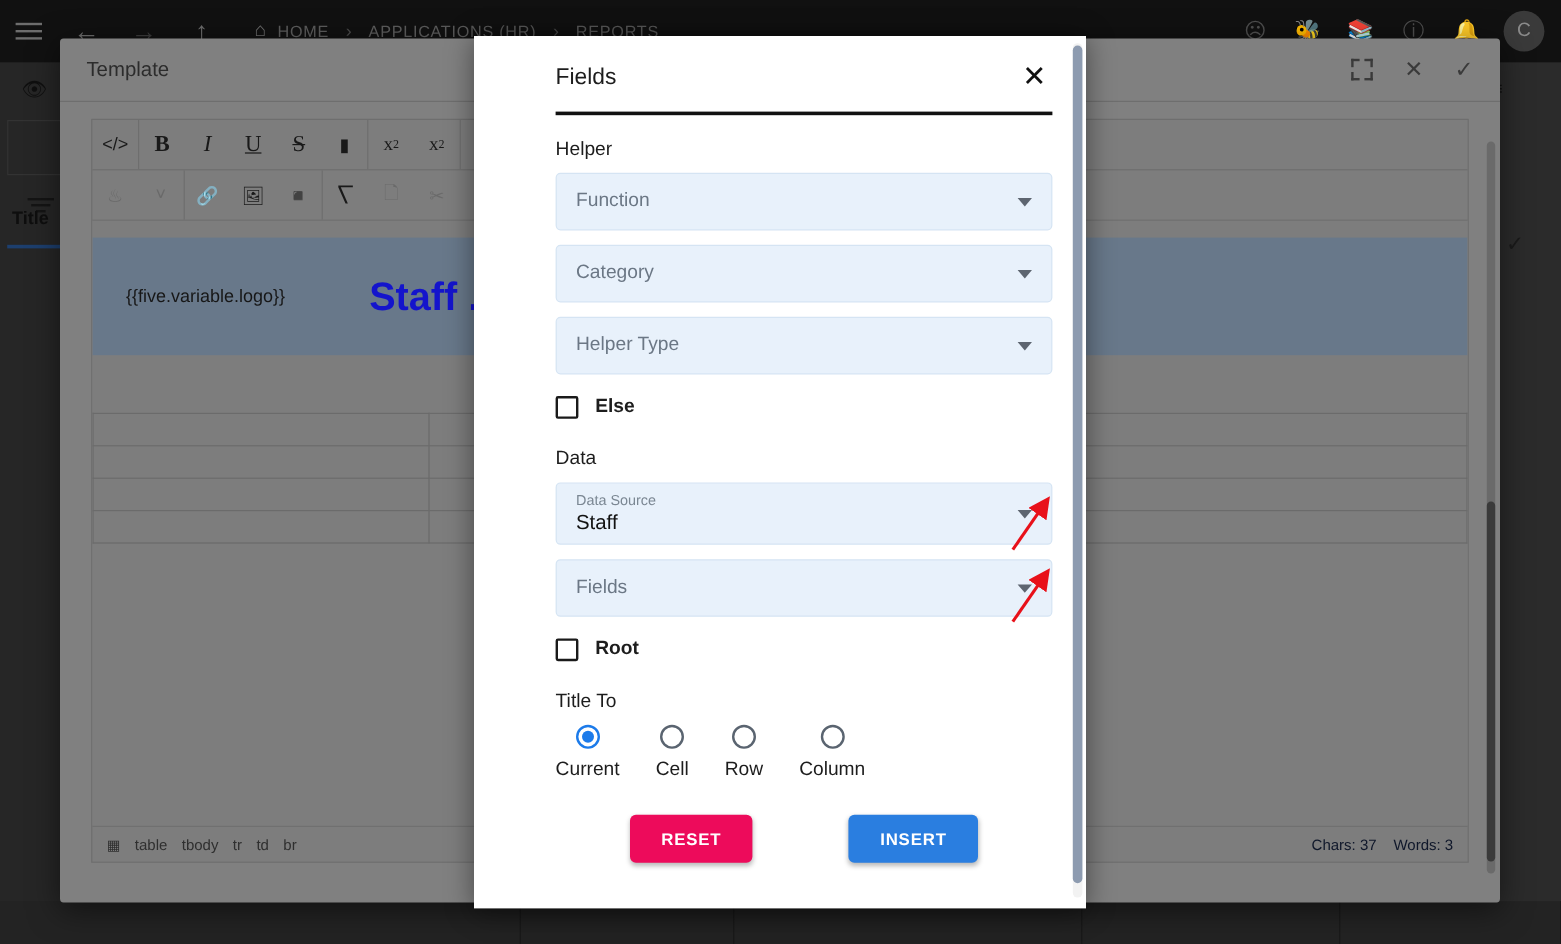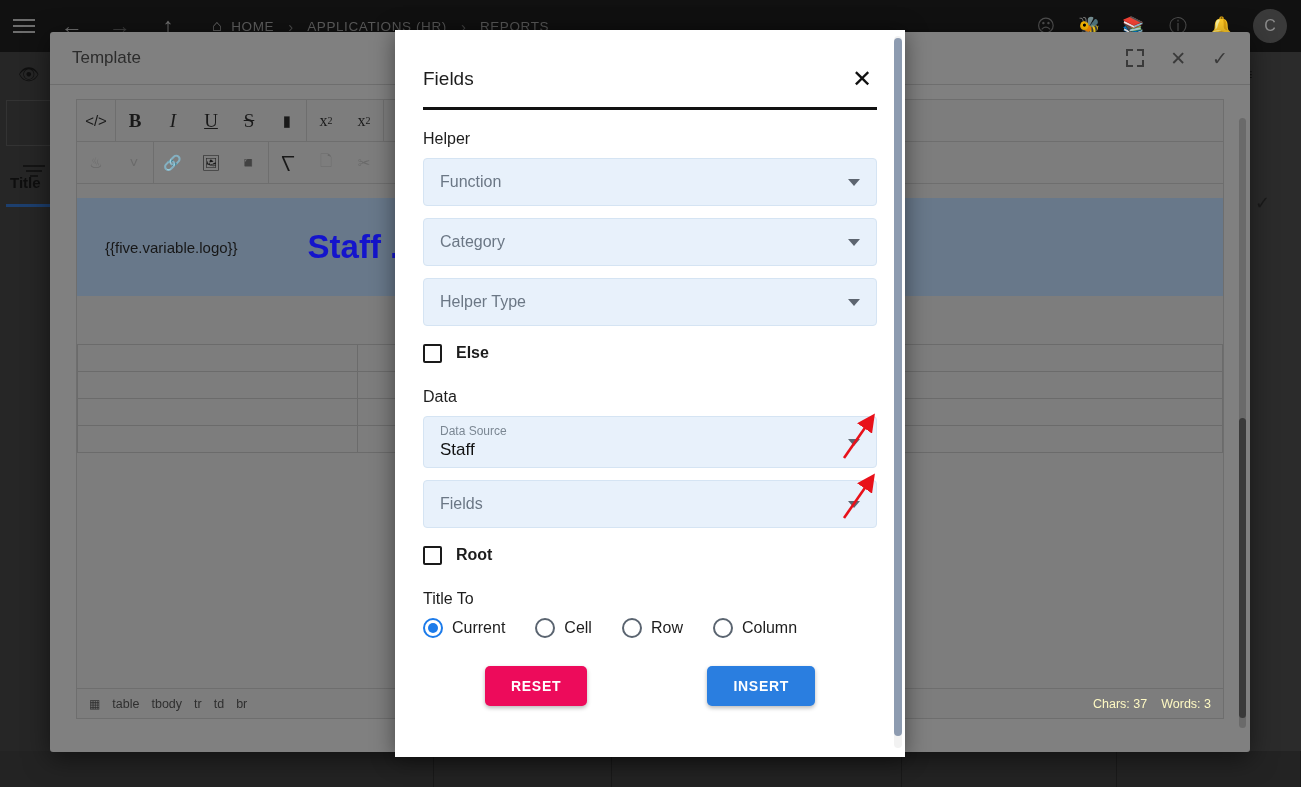--- a/index.html
+++ b/index.html
@@ -112,35 +112,35 @@
   .tbl { margin: 48px 0 0 0; border:1px solid #6b6b6b; border-collapse:collapse; width:100%; }
   .tbl td { border:1px solid #6b6b6b; height:27px; }
   .tbl td.first { width: 280px; }
 
   .status-row {
     height:30px; display:flex; align-items:center; padding:0 12px;
     border-top:1px solid #6e6e6e; font-size:12.5px; color:#2f2f2f;
   }
   .status-path { display:flex; align-items:center; gap:12px; }
   .path-icon { font-size:12px; }
-  .status-right { margin-left:auto; display:flex; gap:14px; color:#fef9c3; }
+  .status-right { margin-left:auto; display:flex; gap:14px; color:#0f172a; }
 
   .tw-scroll {
     position:absolute; right:4px; top:86px; width:7px; height:610px;
     background:#6a6a6a; border-radius:4px;
   }
   .tw-scroll i { position:absolute; left:0; top:300px; width:7px; height:300px; background:#3a3a3a; border-radius:4px; display:block; }
 
   
   .modal {
     position:absolute; left:395px; top:30px; width:510px; height:727px;
     background:#ffffff; box-shadow: 0 2px 22px rgba(0,0,0,.45);
     overflow:hidden;
   }
-  .modal-inner { padding: 15px 28px; }
+  .modal-inner { padding: 1px 28px; margin-left: 40px; }
   .modal-head { display:flex; align-items:center; height:58px; padding-top:10px; }
   .modal-title { font-size:19px; color:#1d1d1d; }
   .modal-close {
     margin-left:auto; width:30px; height:30px; display:flex; align-items:center; justify-content:center;
     font-size:24px; color:#111; line-height:1;
   }
   .modal-rule { height:3px; background:#111111; margin: 4px 0 0 0; }
 
   .section-label { font-size:16px; color:#1d1d1d; margin: 20px 0 10px 0; }
 
@@ -157,21 +157,21 @@
     position:absolute; right:16px; top:50%; margin-top:-3px;
     width:0; height:0; border-left:6px solid transparent; border-right:6px solid transparent;
     border-top:7px solid #5d6570;
   }
 
   .check-row { display:flex; align-items:center; gap:14px; margin: 6px 0 4px 0; height:30px;font-weight:bold; }
   .checkbox { width:19px; height:19px; border:2px solid #1a1a1a; border-radius:2px; }
   .check-label { font-size:16px; color:#1d1d1d; }
 
   .radio-row { display:flex; align-items:center; gap:10px; margin-top:4px; }
-  .radio-item { display:flex; align-items:center; gap:9px; margin-right:20px; }
+  .radio-item { display:flex; align-items:center; gap:9px; margin-right:20px;flex-direction:column; }
   .radio {
     width:20px; height:20px; border-radius:50%; border:2px solid #5a6470;
     display:flex; align-items:center; justify-content:center;
   }
   .radio.on { border-color:#1c7bea; }
   .radio.on::after { content:""; width:10px; height:10px; border-radius:50%; background:#1c7bea; }
   .radio-label { font-size:16px; color:#1d1d1d; }
 
   .btn-row { display:flex; justify-content:space-between; padding: 28px 62px 0 62px; align-items: flex-end; }
   .btn {

